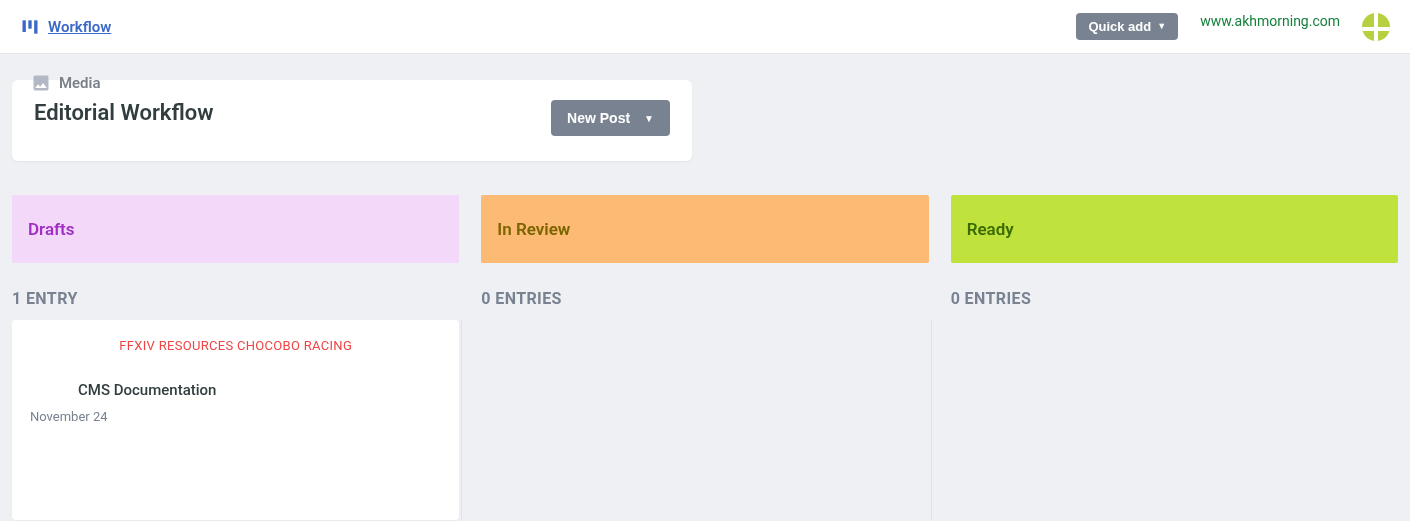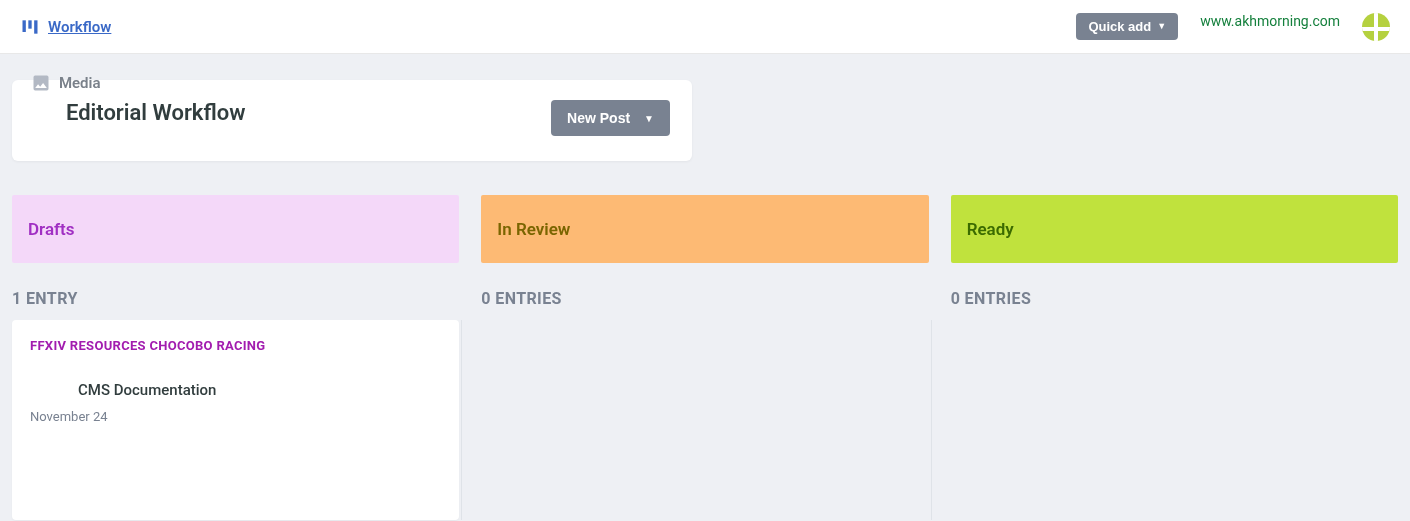--- a/index.html
+++ b/index.html
@@ -108,21 +108,20 @@
       box-shadow: 0 1px 3px rgba(0,0,0,0.05);
       display: flex;
       justify-content: space-between;
       align-items: flex-start;
     }
     .header-card-left h1 {
       font-size: 22px;
       font-weight: 600;
       color: #313d3e;
       margin-bottom: 16px;
-      margin-left: 32px;
     }
     .header-card-left p {
       font-size: 13.5px;
       color: #798291;
     }
     .new-post-btn {
       background: #798291;
       color: #fff;
       border: none;
       border-radius: 4px;
@@ -186,25 +185,26 @@
     }
     .card {
       background: #fff;
       border-radius: 4px;
       padding: 18px;
       min-height: 200px;
       box-shadow: 0 1px 2px rgba(0,0,0,0.04);
     }
     .card-category {
       font-size: 13px;
-      font-weight: 700;
+      font-weight: 400;
       letter-spacing: 0.3px;
-      color: #a21caf;
+      color: #ef4444;
       text-transform: uppercase;
       margin-bottom: 28px;
+      text-align: center;
     }
     .card-title {
       font-size: 15px;
       font-weight: 500;
       color: #313d3e;
       margin-bottom: 10px;
       margin-left: 48px;
     }
     .card-date {
       font-size: 13px;

